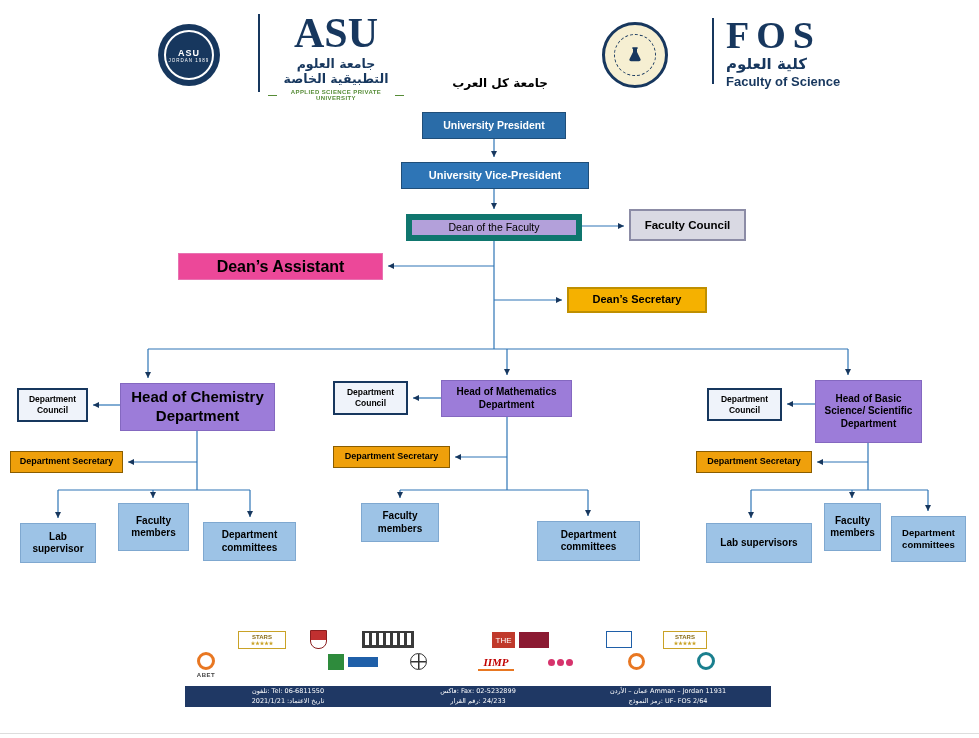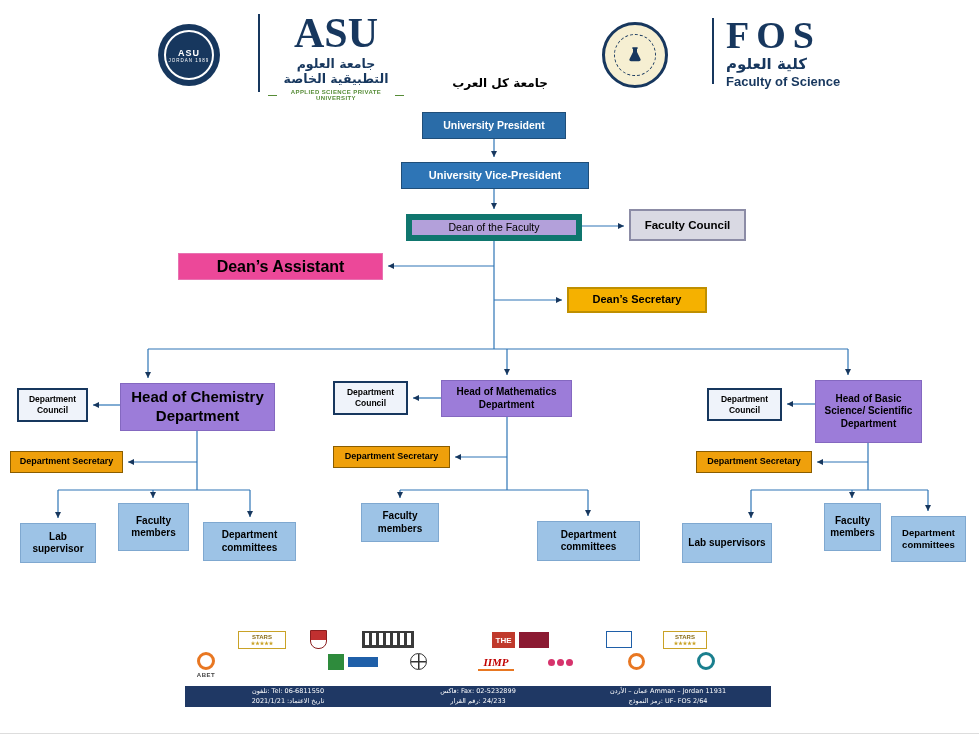--- a/index.html
+++ b/index.html
@@ -37,21 +37,21 @@
   .fos-block{position:absolute;left:726px;top:16px;width:150px;color:#17375E;}
   .fos-wordmark{font-family:"Liberation Serif",serif;font-weight:bold;font-size:38px;letter-spacing:7px;line-height:1.0;}
   .fos-arabic{font-size:15px;font-weight:bold;margin-top:1px;}
   .fos-en{font-size:13px;font-weight:bold;margin-top:1px;}
 
   
   .logo{position:absolute;display:flex;align-items:center;justify-content:center;box-sizing:border-box;}
   .stars-badge{border:1px solid #C9A227;color:#8A6D1A;font-size:6px;font-weight:bold;flex-direction:column;line-height:1.1;}
   .crest{background:linear-gradient(180deg,#C03030 55%,#fff 55%);border:1px solid #8A1E1E;border-radius:0 0 8px 8px;}
   .columns{background:repeating-linear-gradient(90deg,#3A3A3A 0 3px,#fff 3px 7px);border-bottom:3px solid #3A3A3A;border-top:2px solid #3A3A3A;}
-  .the-badge{background:#C0392B;color:#fff;font-weight:bold;font-size:8px;}
+  .the-badge{background:#C0392B;color:#fff;font-weight:normal;font-size:8px;}
   .maroon-badge{background:#8B1A32;}
   .iir-badge{border:1.5px solid #1F5FA8;}
   .abet-ring{border:3px solid #E87722;border-radius:50%;}
   .abet-word{color:#444;font-size:6px;font-weight:bold;letter-spacing:.5px;}
   .green-badge{background:#2E8B3C;}
   .blue-bar{background:#1F5FA8;}
   .globe{border:1.5px solid #333;border-radius:50%;background:
     linear-gradient(#333,#333) center/100% 1.5px no-repeat,
     linear-gradient(#333,#333) center/1.5px 100% no-repeat;}
   .iimp-word{color:#C00000;font-weight:bold;font-size:11px;font-family:"Liberation Serif",serif;border-bottom:2px solid #E87722;font-style:italic;}
@@ -157,21 +157,21 @@
 
   <div class="node n-head" style="left:441px;top:380px;width:131px;height:37px;font-size:10px;">Head of Mathematics Department</div>
   <div class="node n-dcouncil" style="left:333px;top:381px;width:75px;height:34px;">Department Council</div>
   <div class="node n-dsec" style="left:333px;top:446px;width:117px;height:22px;">Department Secretary</div>
   <div class="node n-child" style="left:361px;top:503px;width:78px;height:39px;">Faculty members</div>
   <div class="node n-child" style="left:537px;top:521px;width:103px;height:40px;">Department committees</div>
 
   <div class="node n-head" style="left:815px;top:380px;width:107px;height:63px;font-size:10px;">Head of Basic Science/ Scientific Department</div>
   <div class="node n-dcouncil" style="left:707px;top:388px;width:75px;height:33px;">Department Council</div>
   <div class="node n-dsec" style="left:696px;top:451px;width:116px;height:22px;">Department Secretary</div>
-  <div class="node n-child" style="left:682px;top:523px;width:90px;height:40px;">Lab supervisors</div>
+  <div class="node n-child" style="left:706px;top:523px;width:106px;height:40px;">Lab supervisors</div>
   <div class="node n-child" style="left:824px;top:503px;width:57px;height:48px;">Faculty members</div>
   <div class="node n-child" style="left:891px;top:516px;width:75px;height:46px;font-size:9.5px;">Department committees</div>
 
   <div class="logo stars-badge" style="left:238px;top:631px;width:48px;height:18px;">
     <span>STARS</span>
     <span style="color:#C9A227;font-size:5px;">★★★★★</span>
   </div>
   <div class="logo crest" style="left:310px;top:630px;width:17px;height:19px;"></div>
   <div class="logo columns" style="left:362px;top:631px;width:52px;height:17px;"></div>
   <div class="logo the-badge" style="left:492px;top:632px;width:23px;height:16px;">

